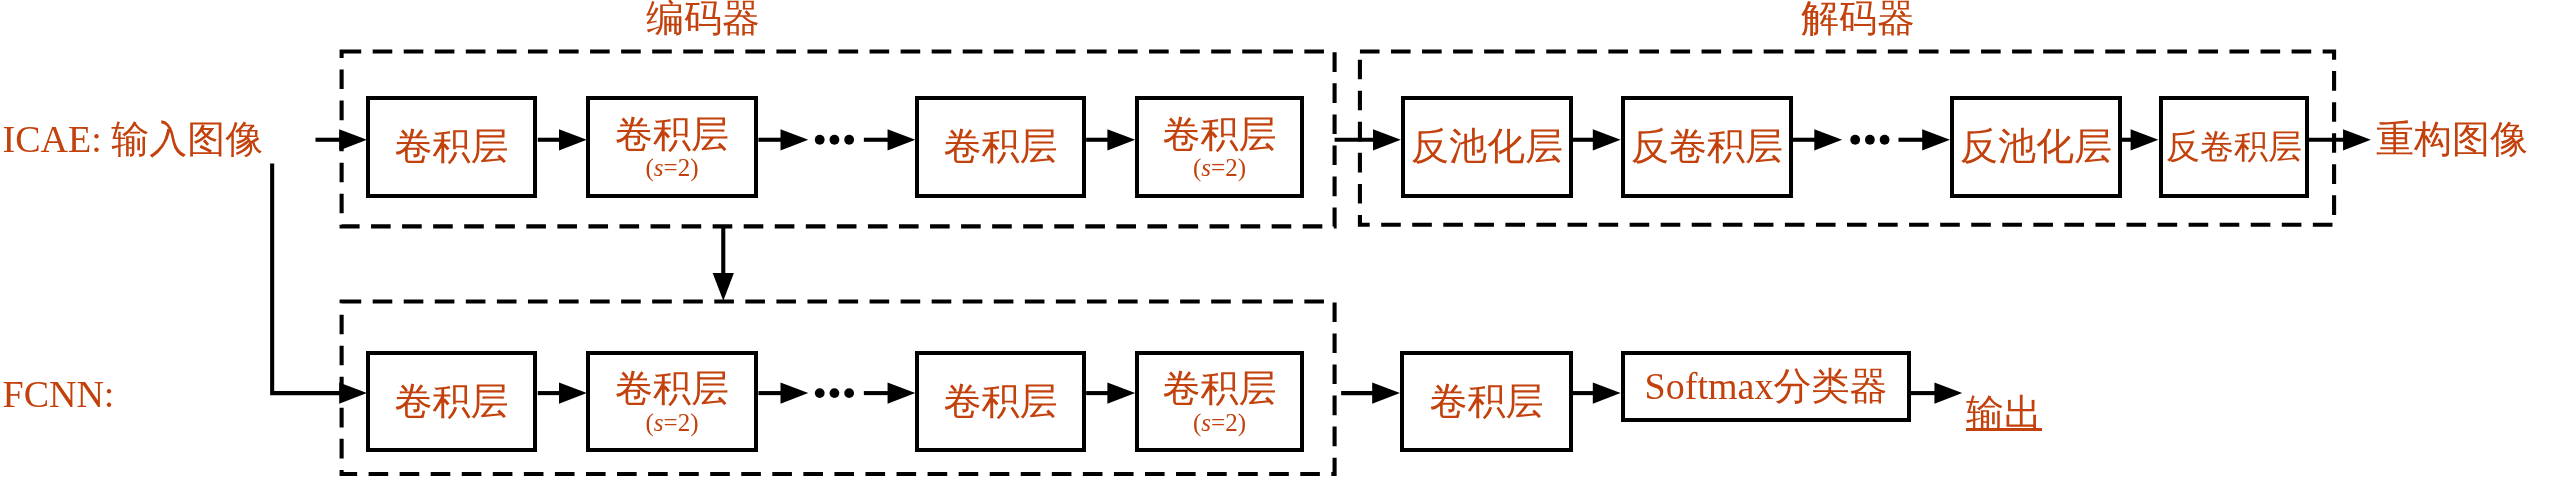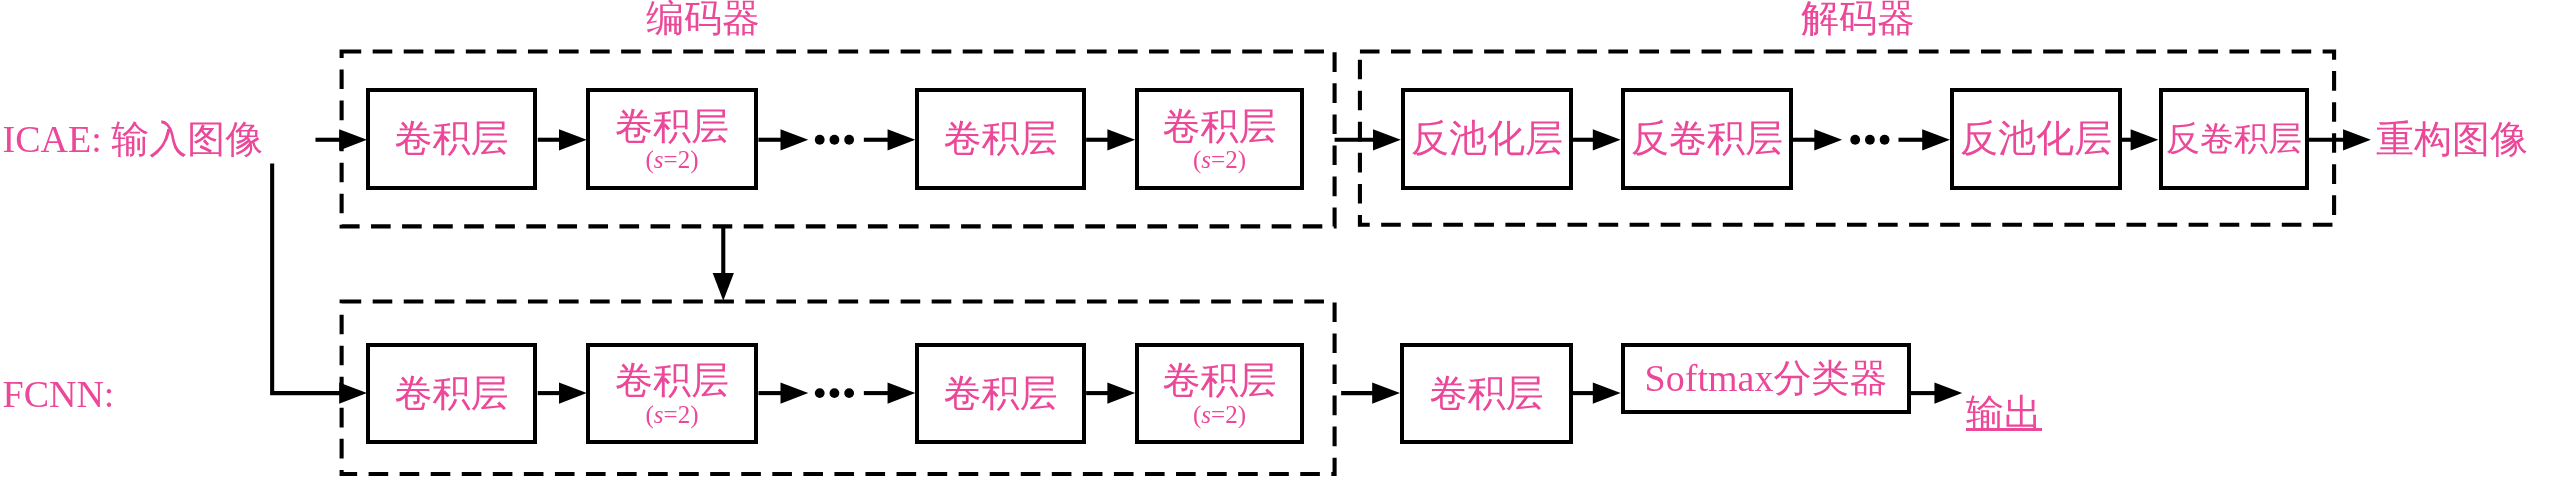--- a/index.html
+++ b/index.html
@@ -1,34 +1,35 @@
 <!DOCTYPE html>
 <html style="font-size:13px"><head>
 <meta charset="utf-8">
 <style>
   html,body{margin:0;padding:0;background:#ffffff;}
   #canvas{
     position:relative;
     width:2576px;height:483px;
     background:#ffffff;
     font-family:"Liberation Serif","DejaVu Serif",serif;
-    color:#ec4899;
+    color:#c2410c;
     overflow:hidden;
   }
   #wires{position:absolute;left:0;top:0;width:2576px;height:483px;}
   .box{
     position:absolute;
     box-sizing:border-box;
     border:4.1px solid #000;
     background:#fff;
     display:flex;flex-direction:column;
     align-items:center;justify-content:center;
     text-align:center;
     font-size:38px;line-height:1.08;
     white-space:nowrap;
+    margin-top:8px;
   }
   .box .sub{font-size:25px;line-height:1.0;}
   .box .sub .var{font-style:italic;}
   .box.tight{font-size:34px;}
   .lbl{
     position:absolute;
     font-size:38px;line-height:41px;
     white-space:nowrap;
   }
   .lbl.centered{transform:translateX(-50%);}

